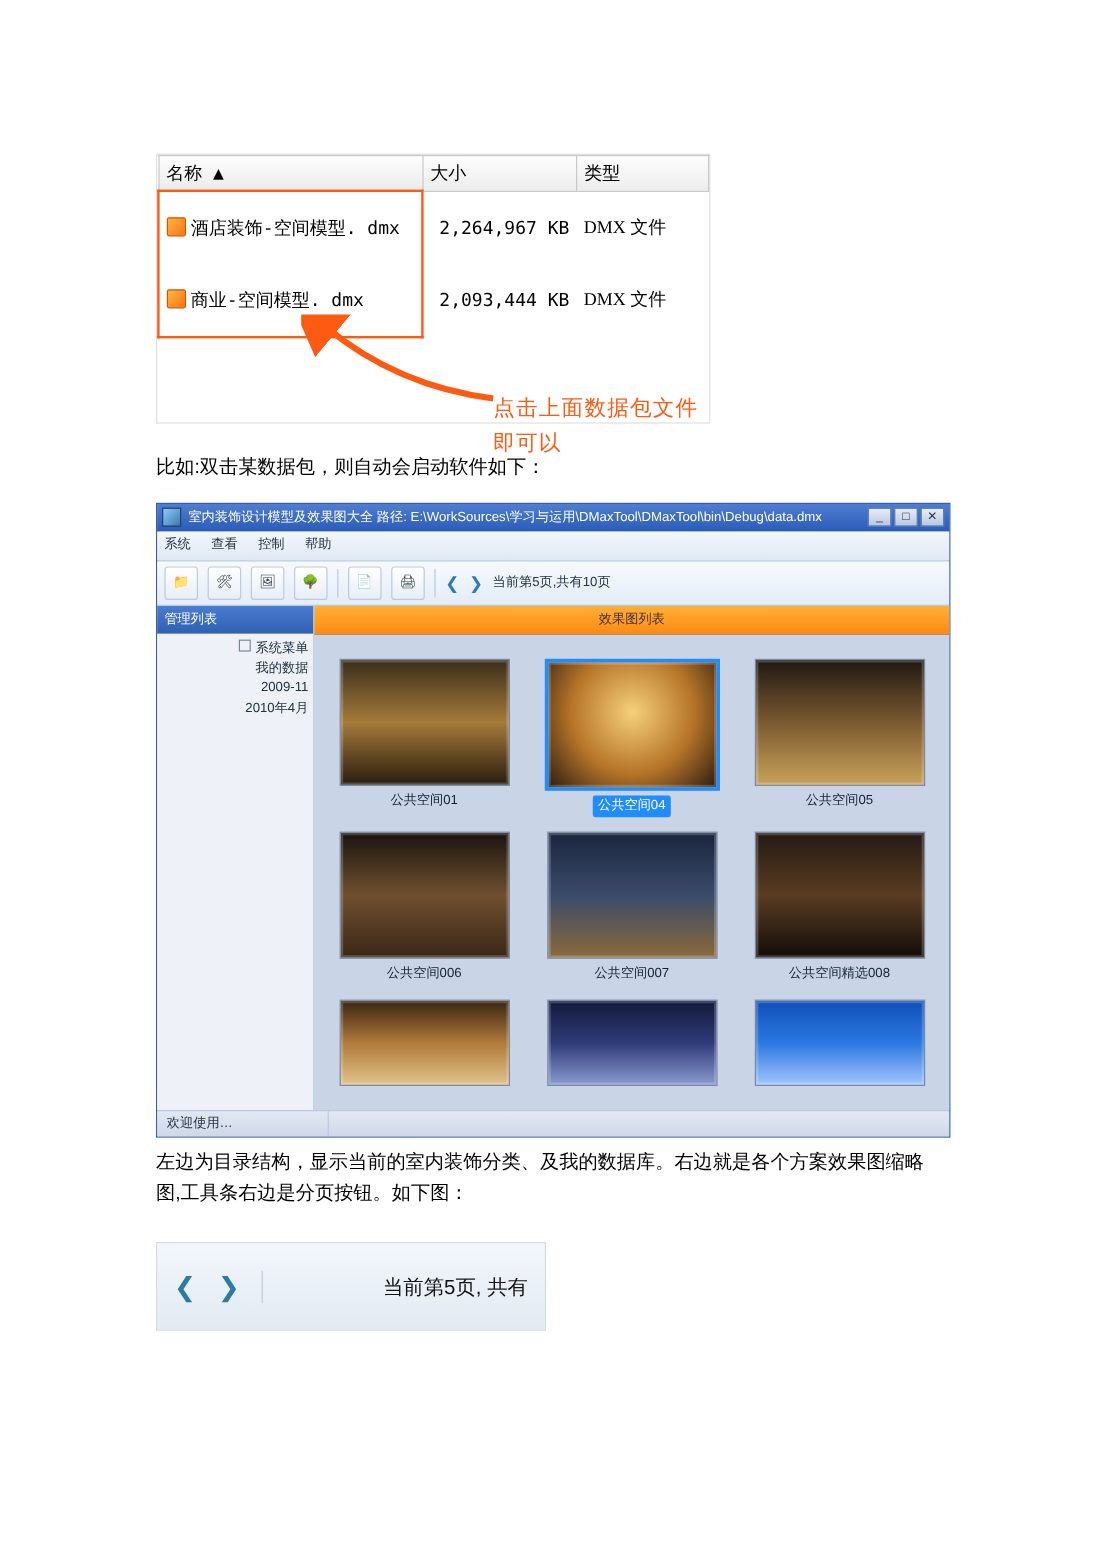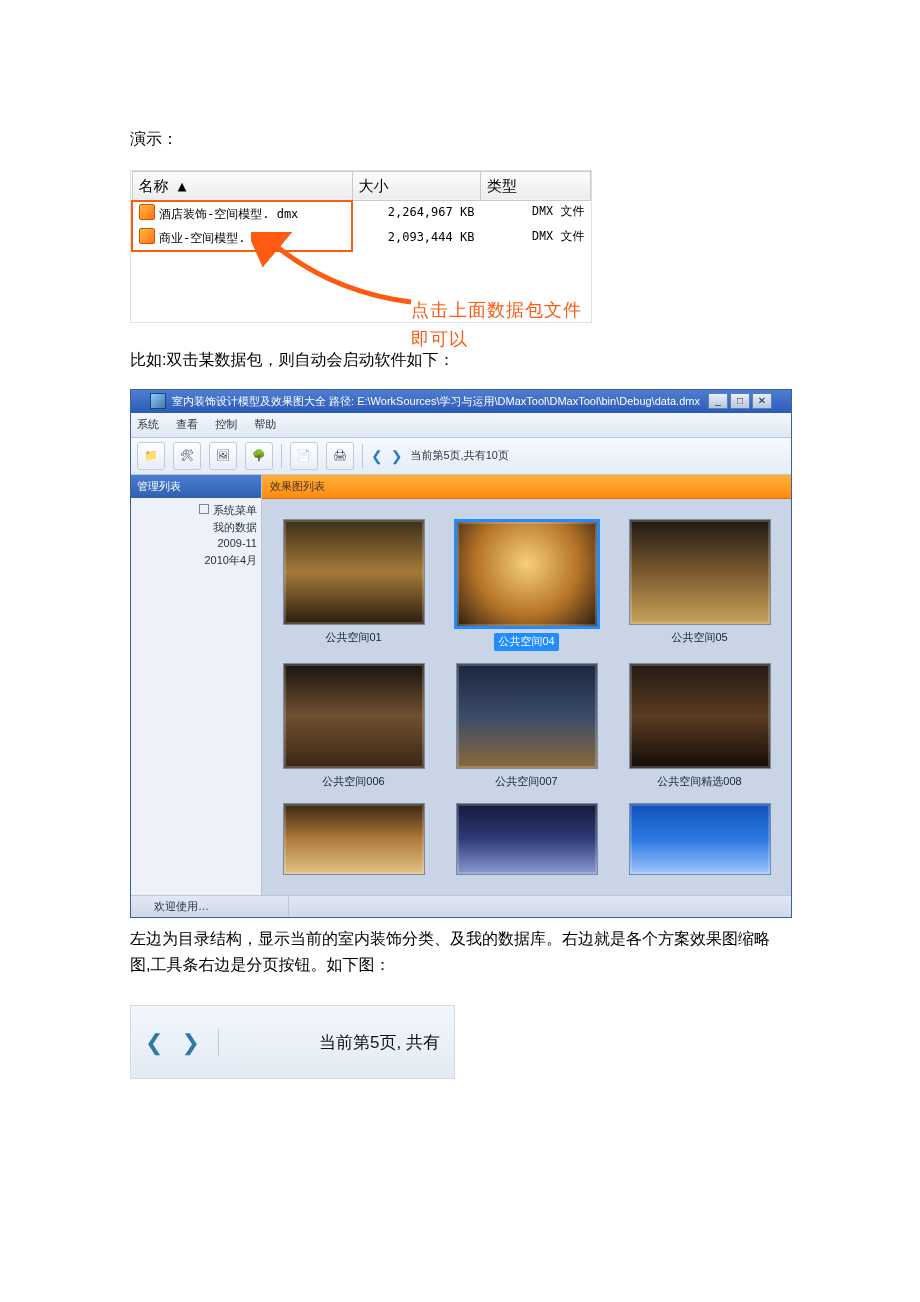--- a/index.html
+++ b/index.html
@@ -30,23 +30,23 @@
   .explorer-table { width:100%; border-collapse:collapse; font-family: SimSun, monospace; }
   .explorer-table th {
     background:linear-gradient(#fdfdfd,#ececec);
     border:1px solid #c9c9c9;
     font-weight:400; font-size:15px;
     padding:2px 6px; text-align:left;
   }
   .th-name{width:48%}
   .th-size{width:28%; text-align:right;}
   .th-type{width:24%}
-  .explorer-table td { padding:2px 6px; font-size:12px; vertical-align:top;}
+  .explorer-table td { padding:18px 6px; font-size:15px; vertical-align:top;}
   .td-size{text-align:right; font-family:monospace;}
-  .td-type{font-family:Liberation Mono, monospace;text-align:right;}
+  .td-type{font-family:Liberation Serif, serif;}
   .dmx-icon{
     display:inline-block;width:14px;height:14px;
     background:linear-gradient(135deg,#ffb742,#ff7316);
     border:1px solid #d45500;border-radius:2px;
     margin-right:4px;vertical-align:-2px;
   }
   .file-cell{border:2px solid #ff5a12;}
   .arrow-wrapper{position:relative;height:70px;}
   .arrow-svg{position:absolute;left:120px;top:-20px;pointer-events:none;}
   .hint-text{
@@ -59,21 +59,21 @@
     margin-top:8px;
     width:660px;
     border:1px solid #3a5fa5;
     background:#d6e4f4;
     box-shadow:0 0 0 1px #9db9db inset;
   }
   .titlebar{
     background:linear-gradient(#4f7dd1,#2a5bb8);
     color:#fff; font-size:11px;
     display:flex;align-items:center;
-    padding:3px 19px;
+    padding:3px 4px;
   }
   .app-icon{
     display:inline-block;width:14px;height:14px;
     background:linear-gradient(135deg,#8cf,#47a);
     border:1px solid #246;margin-right:6px;
   }
   .titlebar .title-text{flex:1;white-space:nowrap;overflow:hidden;}
   .winbtn{
     width:18px;height:14px;margin-left:2px;
     background:linear-gradient(#e9eef7,#b7c7df);
@@ -121,20 +121,21 @@
   .lv3{padding-left:40px;}
   .box-icon{display:inline-block;width:8px;height:8px;border:1px solid #789;margin-right:4px;vertical-align:0;}
   .main{
     flex:1;background:#c9d5e7;
     display:flex;flex-direction:column;
   }
   .main-hd{
     background:linear-gradient(#ffb038,#ff8a12);
     color:#432;font-size:11px;padding:3px 8px;
     border-bottom:1px solid #d27410;
+    text-align:center;
   }
   .grid{
     flex:1;padding:20px 8px;
     display:grid;grid-template-columns:repeat(3,1fr);
     gap:12px 6px;
   }
   .thumb{
     display:flex;flex-direction:column;align-items:center;
   }
   .thumb-img{
@@ -151,21 +152,21 @@
   .thumb-label{
     font-size:11px;color:#123;margin-top:4px;
     white-space:nowrap;
   }
   .thumb-partial .thumb-img{height:70px;}
   .statusbar{
     background:linear-gradient(#e3e9f3,#cfd8e8);
     border-top:1px solid #b9c8df;
     display:flex;font-size:11px;color:#234;
   }
-  .statusbar .cell{padding:2px 8px;border-right:1px solid #b9c8df;margin-left:15px;}
+  .statusbar .cell{padding:2px 8px;border-right:1px solid #b9c8df;}
   
   .t1{background:linear-gradient(180deg,#3b2e1a,#a57a3a,#2a1d0e);}
   .t2{background:radial-gradient(circle at 50% 40%,#f6d07a,#b57328 55%,#2b1d10);}
   .t3{background:linear-gradient(180deg,#201812,#7a5a30,#c9a25a);}
   .t4{background:linear-gradient(180deg,#1a140e,#6f5030,#3a2716);}
   .t5{background:linear-gradient(180deg,#1b263e,#3a4b6a,#8a6a3a);}
   .t6{background:linear-gradient(180deg,#241a14,#5a3c22,#120c08);}
   .t7{background:linear-gradient(180deg,#3a2512,#b07a3a,#e1c38a);}
   .t8{background:linear-gradient(180deg,#121a3a,#2f3a78,#8a9acf);}
   .t9{background:linear-gradient(180deg,#1050b8,#2a78e0,#a1c4ff);}
@@ -184,21 +185,20 @@
     flex:1;font-size:17px;color:#111;
     border-left:1px solid #c3cbd7;padding-left:14px;
     white-space:nowrap;
     text-align:right;
   }
 </style>
 </head>
 <body>
 
 <div class="page">
-  <p>演示：</p>
 
   <div class="explorer">
     <table class="explorer-table">
       <tbody>
           <tr>
         <th class="th-name">名称 ▲</th>
         <th class="th-size">大小</th>
         <th class="th-type">类型</th>
       </tr>
       <tr>

